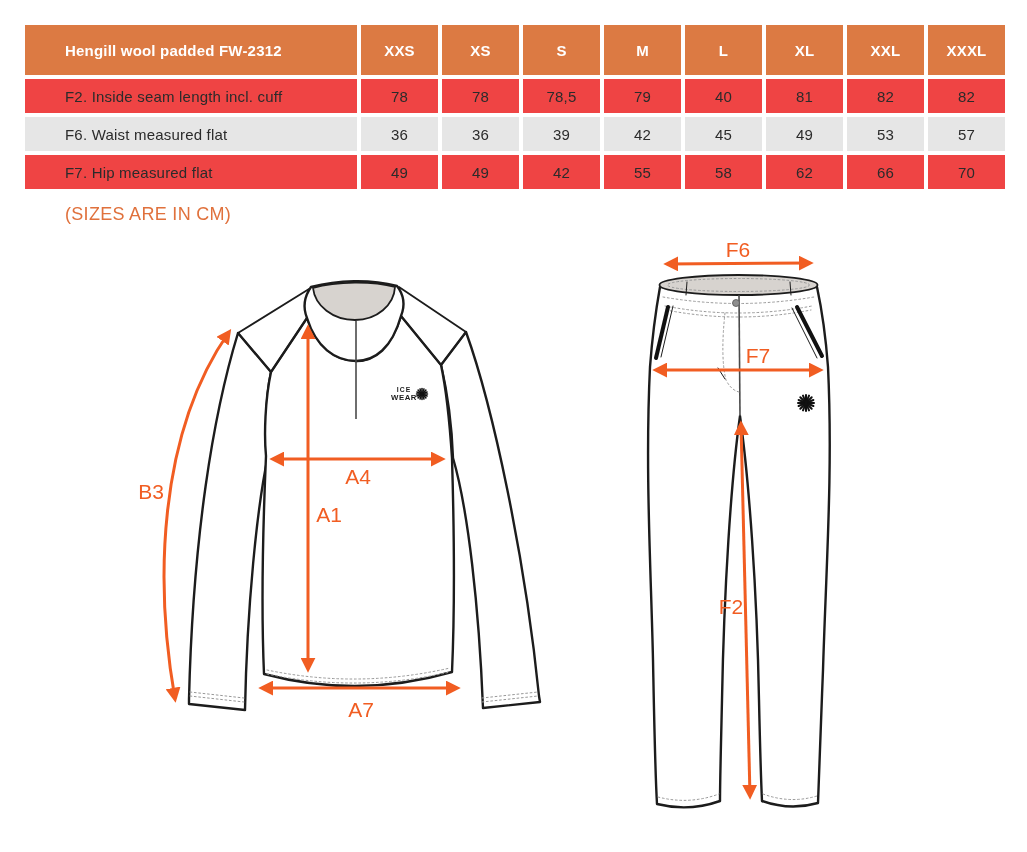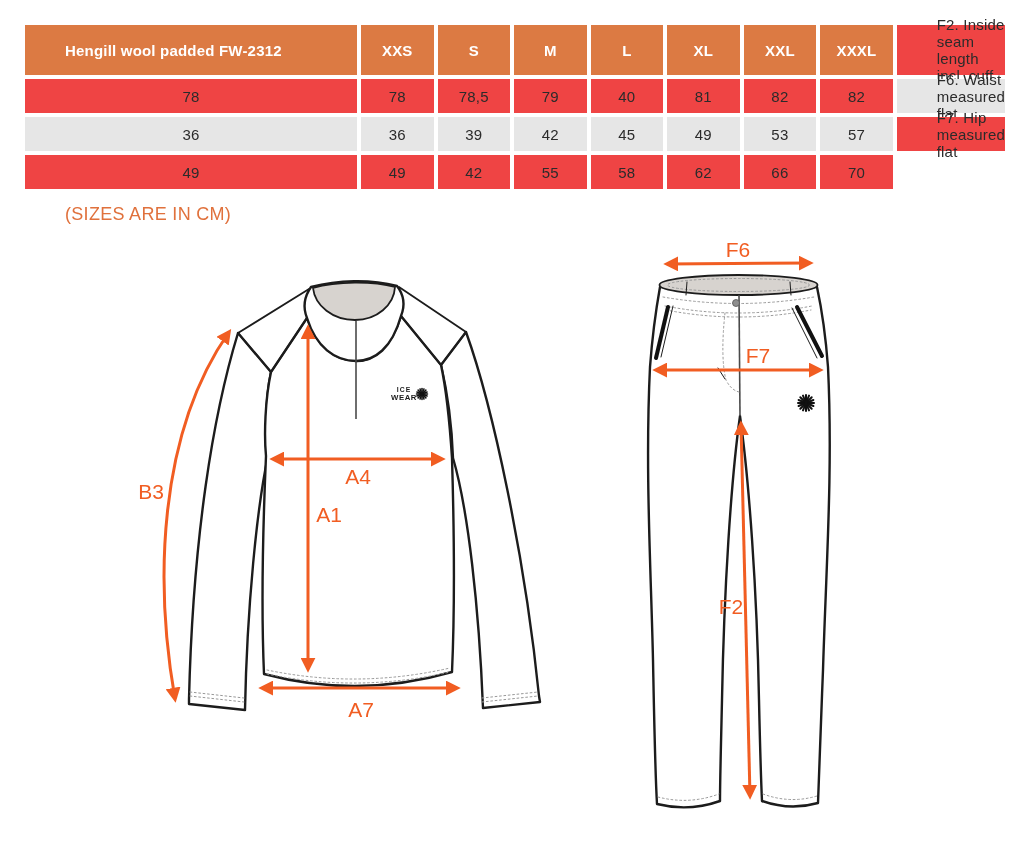--- a/index.html
+++ b/index.html
@@ -35,20 +35,21 @@
   .arrow-label{fill:#F15D22;font-size:21px;font-family:"Liberation Sans",sans-serif;}
   .logo-text{fill:#1c1c1c;font-weight:bold;font-family:"Liberation Sans",sans-serif;}
   .flake{stroke:#111111;stroke-linecap:round;}
 </style>
 </head>
 <body>
 
 <div class="size-table">
   <div class="cell head label-cell">Hengill wool padded FW-2312</div>
   <div class="cell head">XXS</div>
+  <div class="cell head">XS</div>
   <div class="cell head">S</div>
   <div class="cell head">M</div>
   <div class="cell head">L</div>
   <div class="cell head">XL</div>
   <div class="cell head">XXL</div>
   <div class="cell head">XXXL</div>
 
   <div class="cell r-dark label-cell">F2. Inside seam length incl. cuff</div>
   <div class="cell r-dark">78</div>
   <div class="cell r-dark">78</div>

